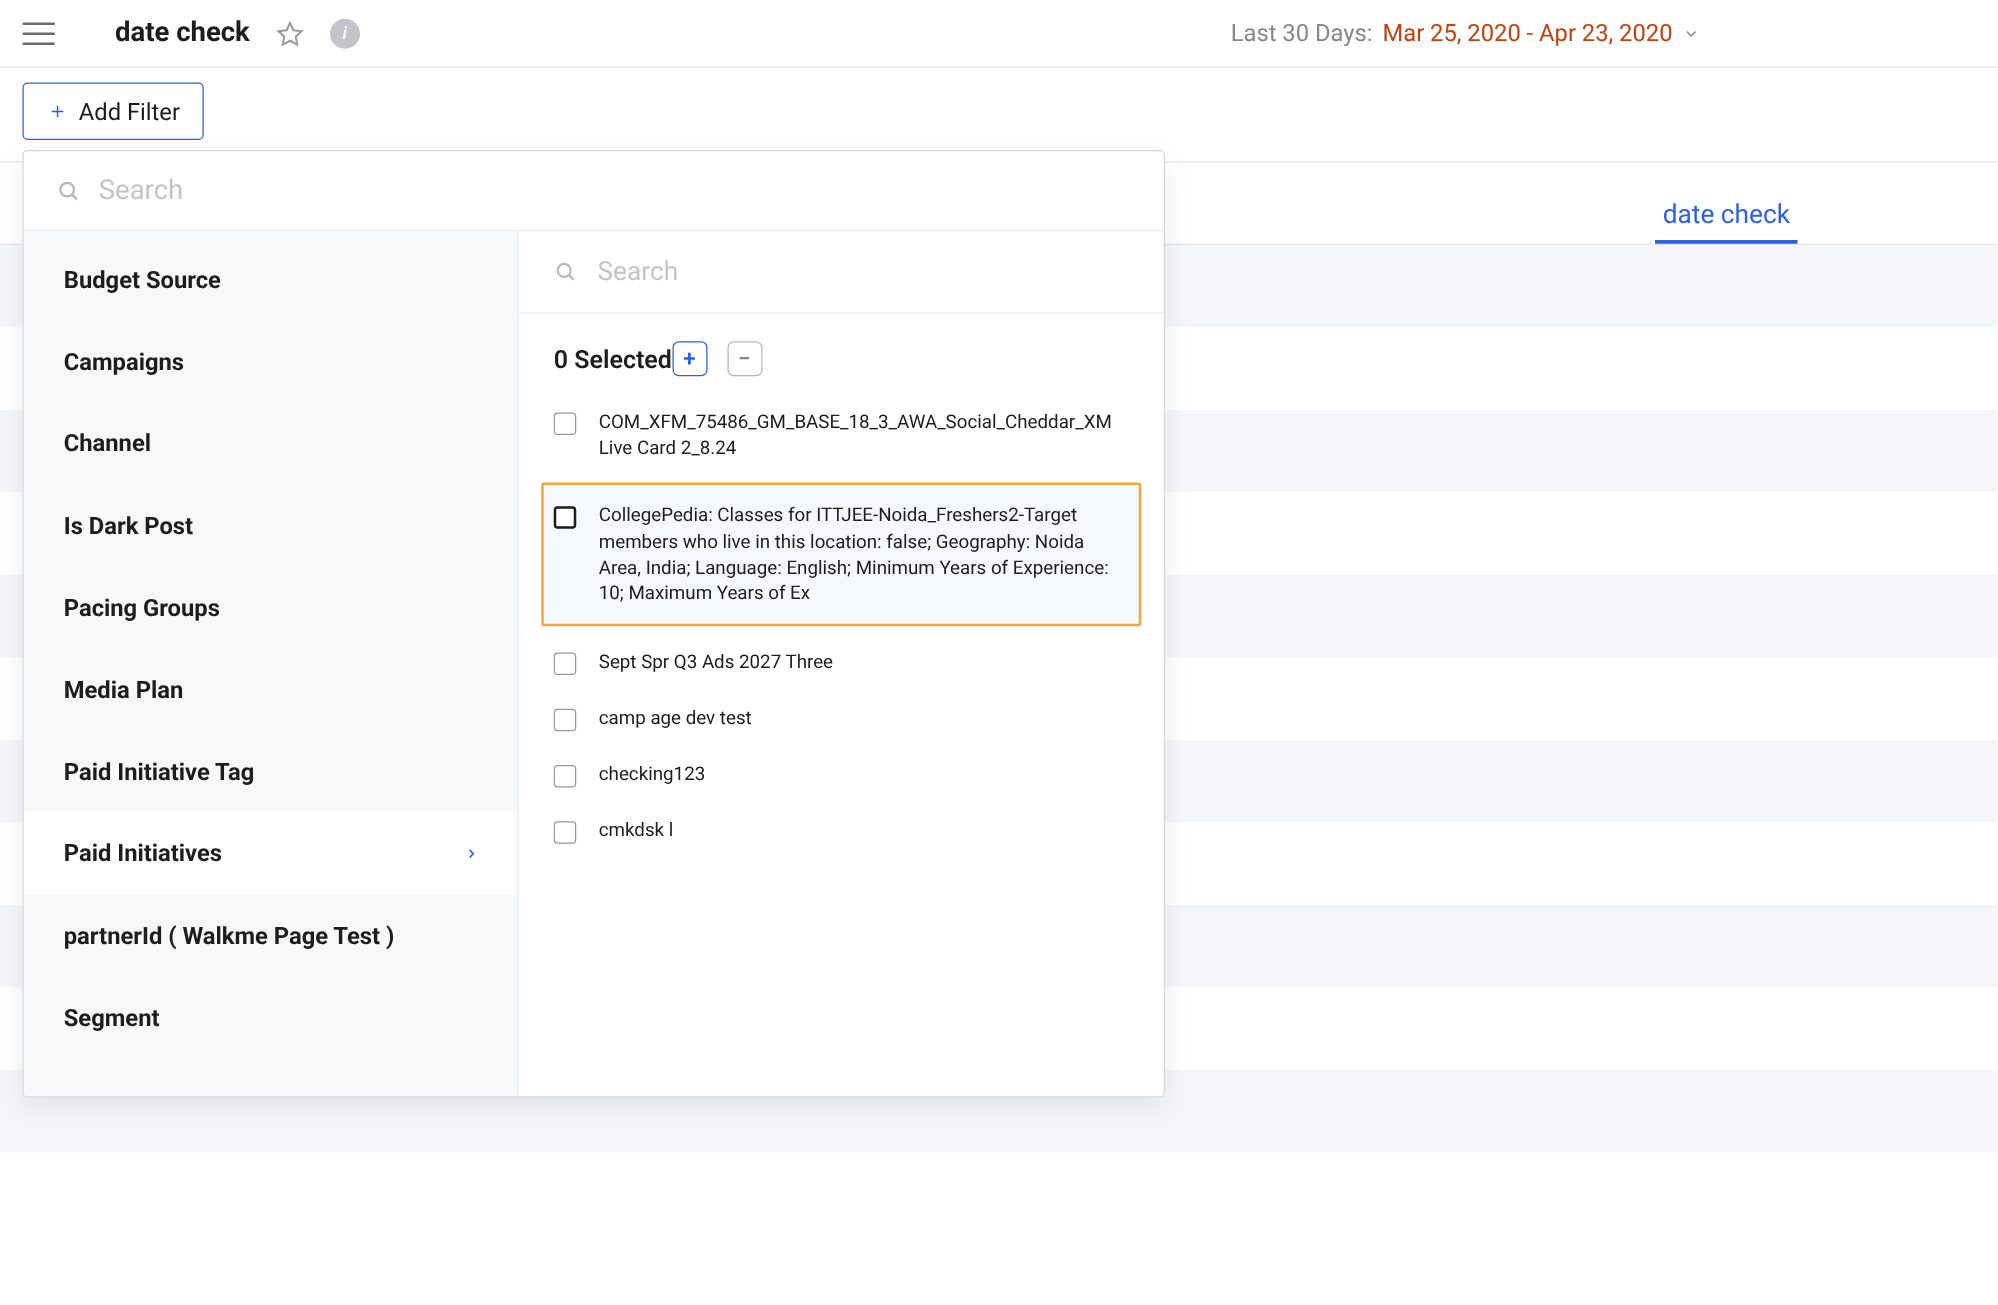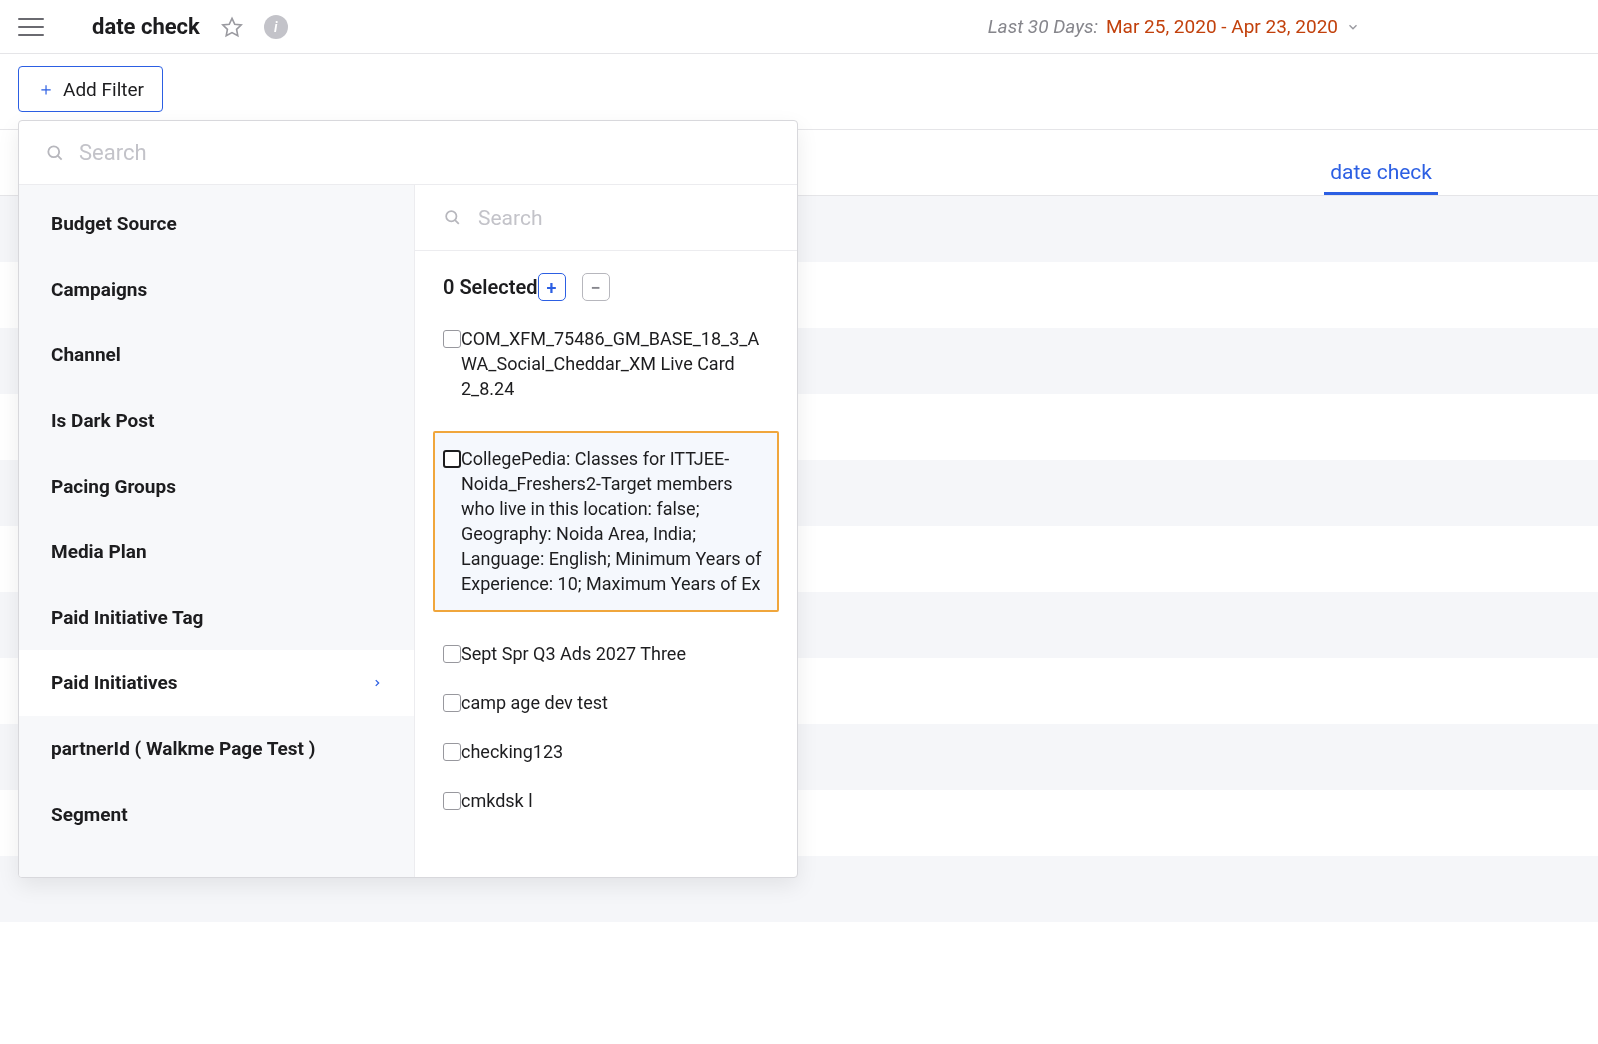--- a/index.html
+++ b/index.html
@@ -14,21 +14,21 @@
       border-bottom: 1px solid #e5e5e8;
       gap: 20px;
     }
     .hamburger { width: 26px; height: 18px; cursor: pointer; display: flex; flex-direction: column; justify-content: space-between; }
     .hamburger span { display: block; height: 2px; background: #6a6a70; border-radius: 1px; }
     .page-title { font-size: 22px; font-weight: 700; margin-left: 28px; }
     .star-icon, .info-icon { width: 24px; height: 24px; display: inline-flex; align-items: center; justify-content: center; color: #9a9aa0; }
     .info-icon { background: #c3c3c9; border-radius: 50%; color: #fff; font-style: italic; font-weight: 600; font-size: 14px; }
     .topbar-spacer { flex: 1; }
     .daterange { display: flex; align-items: center; gap: 8px; font-size: 19px; margin-right: 220px; cursor: pointer; }
-    .daterange .label { color: #86868c; font-style: italic; }
+    .daterange .label { color: #86868c; }
     .daterange .value { color: #c2410c; }
     .daterange .chev { color: #9a9aa0; }
 
     
     .filterbar {
       padding: 12px 18px 0 18px;
       position: relative;
       height: 76px;
       border-bottom: 1px solid #e5e5e8;
     }
@@ -67,21 +67,21 @@
     .tablearea { display: flex; flex-direction: column; }
     .tablearea .row { height: 66px; }
     .tablearea .row:nth-child(odd) { background: #f5f6f9; }
     .tablearea .row:nth-child(even) { background: #fff; }
 
     
     .popover {
       position: absolute;
       left: 18px;
       top: 120px;
-      width: 780px;
+      width: 914px;
       height: 758px;
       background: #fff;
       border: 1px solid #d8d8dc;
       border-radius: 4px;
       box-shadow: 0 8px 22px rgba(0,0,0,0.08);
       display: flex;
       flex-direction: column;
       overflow: hidden;
       z-index: 10;
     }
@@ -157,40 +157,41 @@
       font-size: 18px; cursor: pointer;
       border: 1.5px solid;
       background: #fff;
     }
     .iconbtn.plus { border-color: #2c5fe3; color: #2c5fe3; }
     .iconbtn.minus { border-color: #b7b7bd; color: #86868c; }
 
     .vallist { flex: 1; overflow-y: auto; padding: 0 22px 10px 22px; }
     .valitem {
       display: flex;
+      gap: 18px;
       padding: 12px 6px;
-      font-size: 18px;
+      font-size: 15px;
       line-height: 1.38;
       cursor: pointer;
       border-radius: 2px;
       word-break: break-word;
       align-items: flex-start;
     }
     .valitem .cb {
       flex: 0 0 auto;
       width: 18px; height: 18px;
       border: 1.5px solid #98989e;
       border-radius: 3px;
       margin-top: 3px;
       background: #fff;
     }
     .valitem.highlight {
       border: 2.5px solid #f0a63c;
       background: #f5f8fd;
-      margin: 18px -4px;
+      margin: 6px -4px;
       padding: 14px 8px;
     }
     .valitem.highlight .cb { border-color: #1d1d1f; border-width: 2px; }
     .valitem .txt { flex: 1; }
 
     svg { display: block; }
   </style>
 </head>
 <body>
 

